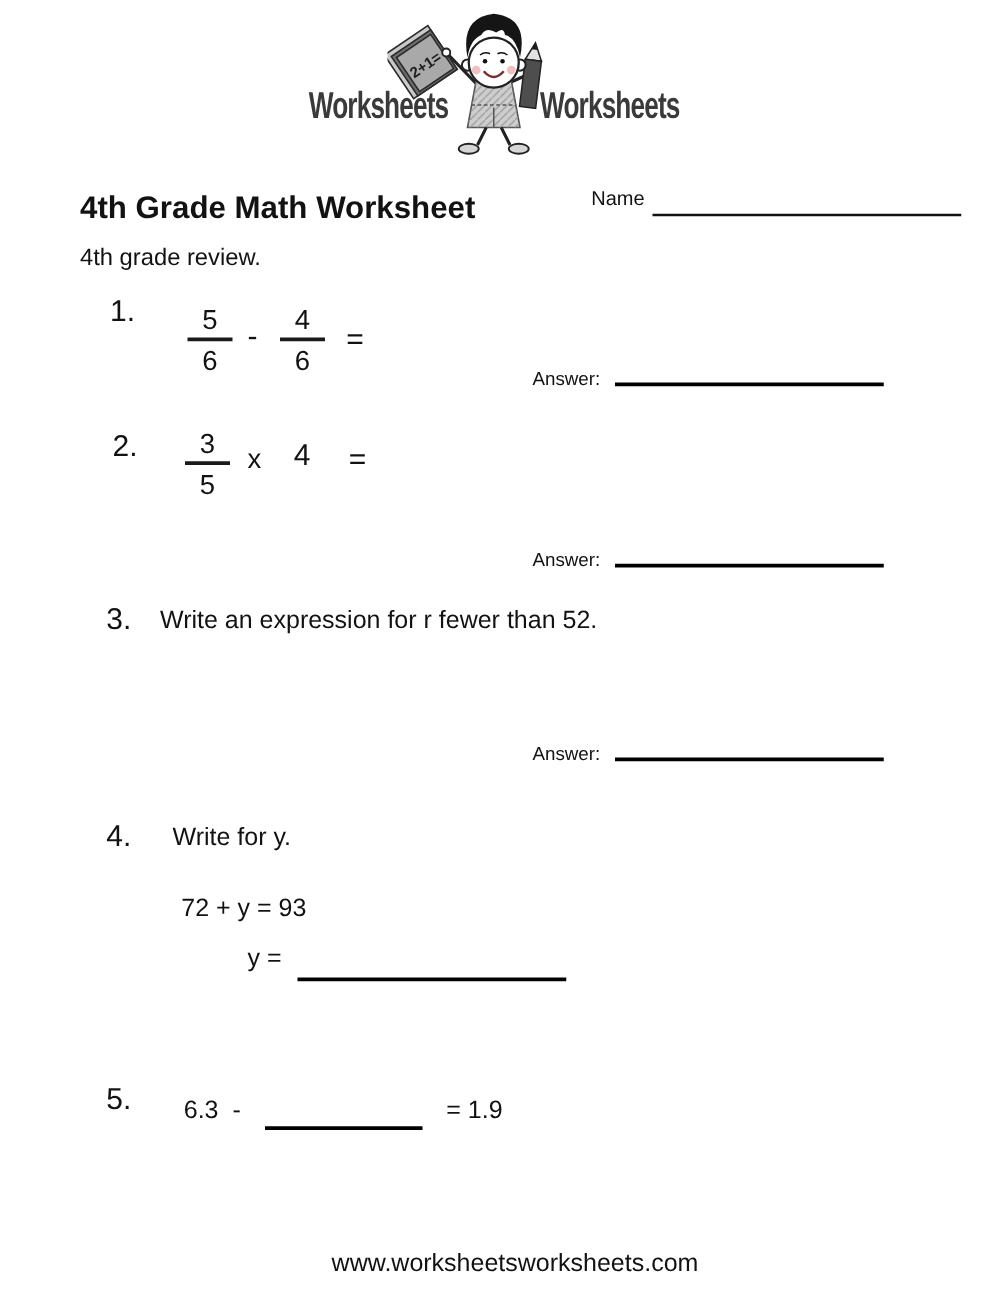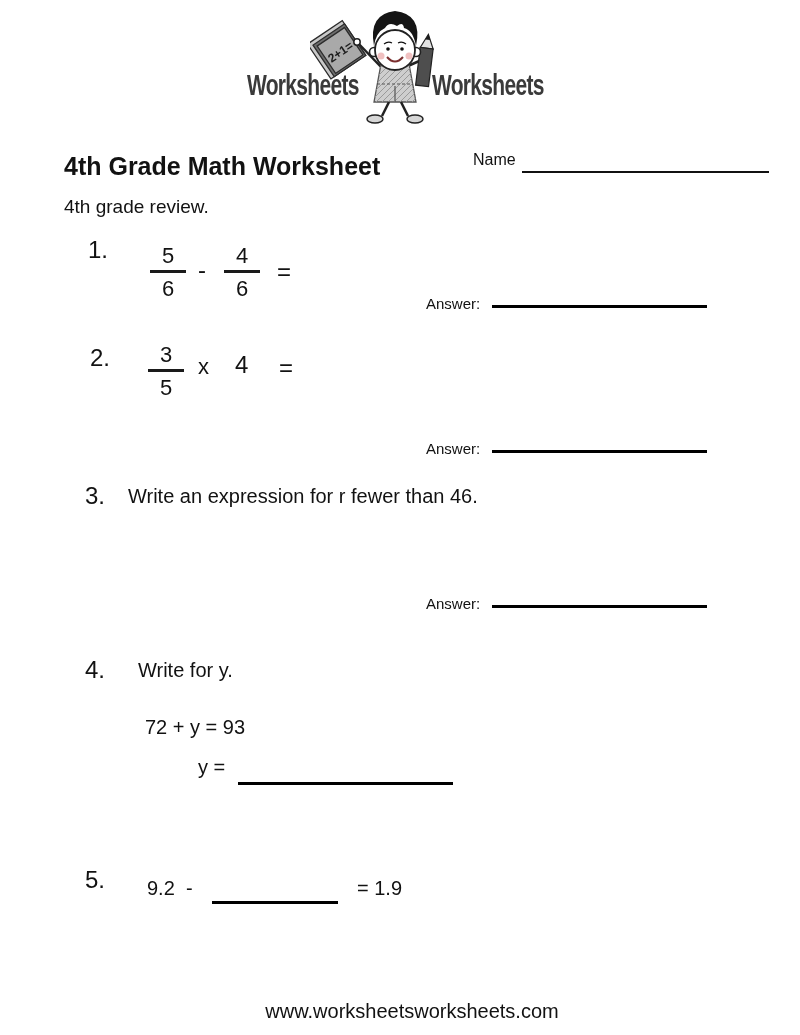--- a/index.html
+++ b/index.html
@@ -27,21 +27,21 @@
   
   .pnum { position:absolute; font-size:24px; line-height:28px; }
   .frac { position:absolute; width:36px; text-align:center; font-size:22px; }
   .frac .fnum { line-height:27px; border-bottom:3px solid #1a1a1a; padding-bottom:1px; }
   .frac .fden { line-height:27px; padding-top:2px; }
   .op  { position:absolute; font-size:24px; line-height:28px; }
   .ptext { position:absolute; font-size:20px; line-height:24px; white-space:pre; }
   .blank-line { position:absolute; border-bottom:3px solid #000; }
 
   
-  .answer-row { position:absolute; left:426px; width:281px; display:flex; }
+  .answer-row { position:absolute; left:426px; width:281px; display:flex; align-items:flex-end; }
   .answer-label { font-size:15px; line-height:18px; }
   .answer-line { flex:1; margin-left:12px; height:14px; border-bottom:3px solid #000; transform:translateY(-4px); }
 
   
   .footer { position:absolute; left:0; top:1000px; width:800px; text-align:center; font-size:20px;padding-left:12px; }
 </style>
 </head>
 <body>
 
 <div class="page">
@@ -137,33 +137,33 @@
   <div class="op" style="left:198px; top:353px; font-size:22px;">x</div>
   <div class="op" style="left:235px; top:351px;">4</div>
   <div class="op" style="left:279px; top:354px;">=</div>
 
   <div class="answer-row" style="top:440px;">
     <span class="answer-label">Answer:</span>
     <span class="answer-line"></span>
   </div>
 
   <div class="pnum" style="left:85px; top:482px;">3.</div>
-  <div class="ptext" style="left:128px; top:484px;">Write an expression for r fewer than 46.</div>
+  <div class="ptext" style="left:128px; top:484px;">Write an expression for r fewer than 52.</div>
 
   <div class="answer-row" style="top:595px;">
     <span class="answer-label">Answer:</span>
     <span class="answer-line"></span>
   </div>
 
   <div class="pnum" style="left:85px; top:656px;">4.</div>
   <div class="ptext" style="left:138px; top:658px;">Write for y.</div>
   <div class="ptext" style="left:145px; top:715px;">72 + y = 93</div>
   <div class="ptext" style="left:198px; top:755px;">y =</div>
   <div class="blank-line" style="left:238px; top:762px; width:215px; height:20px;"></div>
 
   <div class="pnum" style="left:85px; top:866px;">5.</div>
-  <div class="ptext" style="left:147px; top:876px;">9.2  -</div>
+  <div class="ptext" style="left:147px; top:876px;">6.3  -</div>
   <div class="blank-line" style="left:212px; top:881px; width:126px; height:20px;"></div>
   <div class="ptext" style="left:357px; top:876px;">= 1.9</div>
 
   <div class="footer">www.worksheetsworksheets.com</div>
 
 </div>
 
 </body></html>

